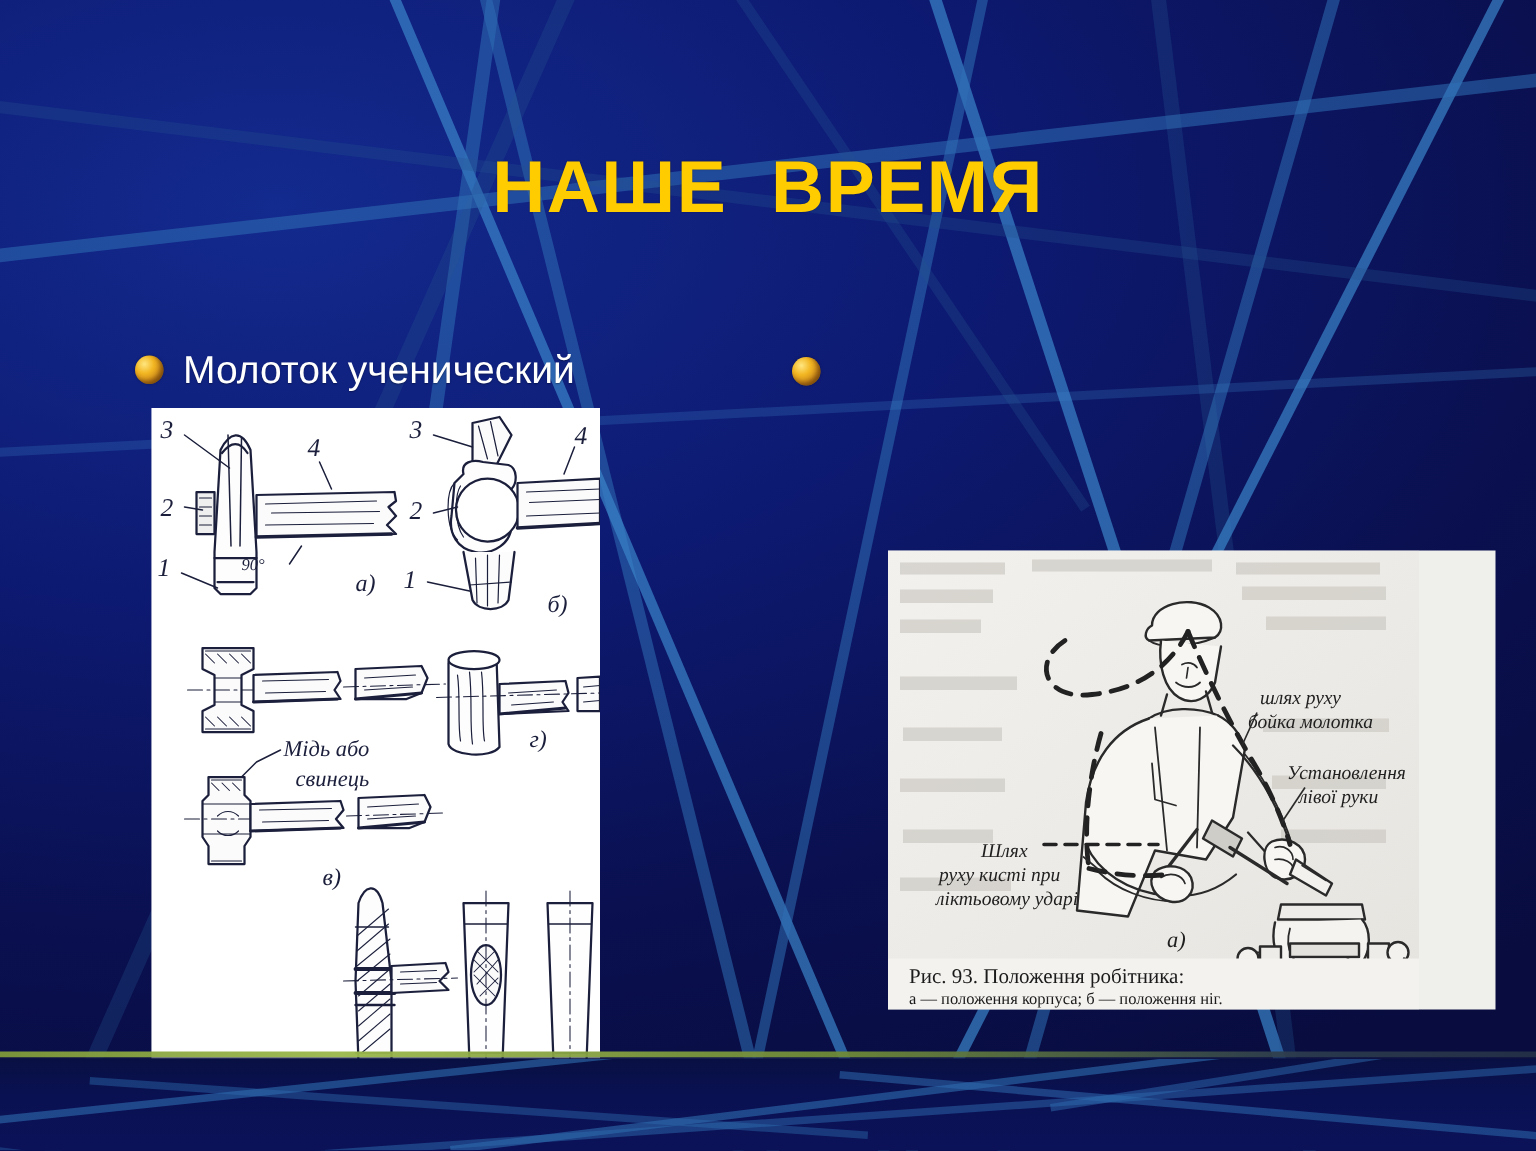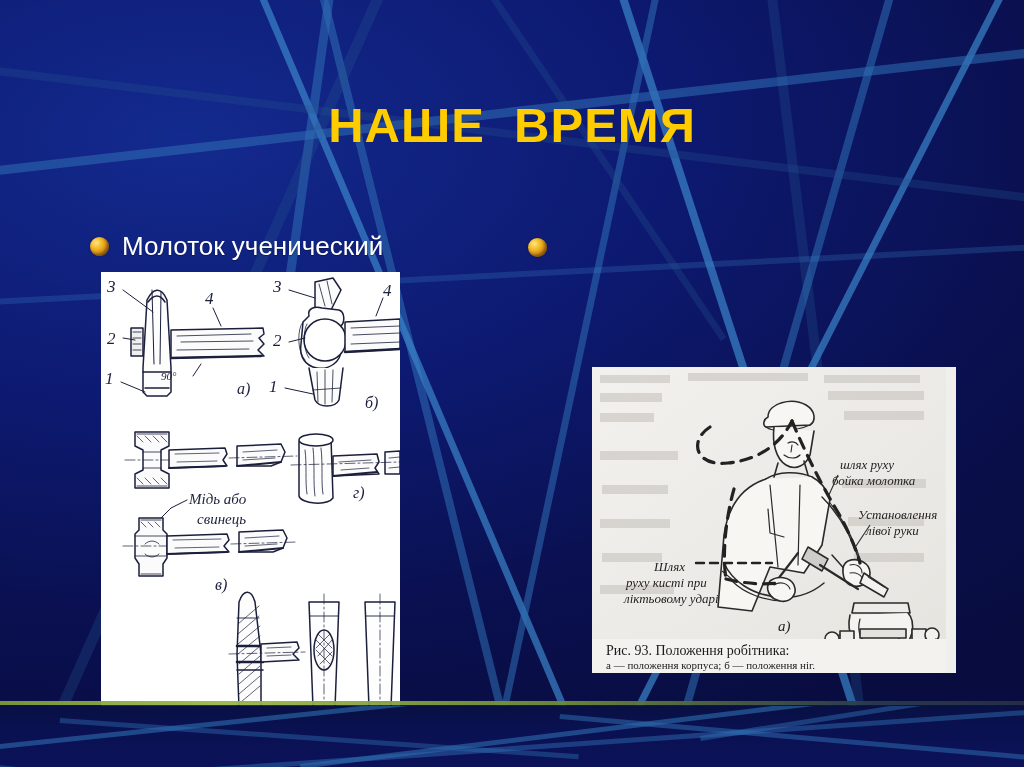--- a/index.html
+++ b/index.html
@@ -241,21 +241,21 @@
         <path d="M223 322 L223 436" stroke-width="0.7" stroke-dasharray="10 3 2 3"></path>
         <path d="M264 330 L294 330 L290 436 L268 436 Z" fill="#fefefe"></path>
         <path d="M265 344 L293 344" stroke-width="0.9"></path>
         <path d="M269 430 L290 430" stroke-width="0.9"></path>
         <path d="M279 322 L279 436" stroke-width="0.7" stroke-dasharray="10 3 2 3"></path>
         <text x="228" y="458" font-size="16" font-style="italic" fill="#1b1f3b" stroke="none" class="hand">д)</text>
       </g>
     </svg>
   </div>
 
-  <div class="pic" style="left:592px;top:367px;width:364px;height:306px;background:#efefec;">
+  <div class="pic" style="left:592px;top:367px;width:405px;height:306px;background:#efefec;">
     <svg width="354" height="306" viewBox="0 0 354 306">
       <defs>
         <linearGradient id="pg" x1="0" y1="0" x2="1" y2="1">
           <stop offset="0%" stop-color="#f2f1ee"></stop>
           <stop offset="55%" stop-color="#eceae6"></stop>
           <stop offset="100%" stop-color="#e6e4df"></stop>
         </linearGradient>
       </defs>
       <rect x="0" y="0" width="354" height="306" fill="url(#pg)"></rect>
 

